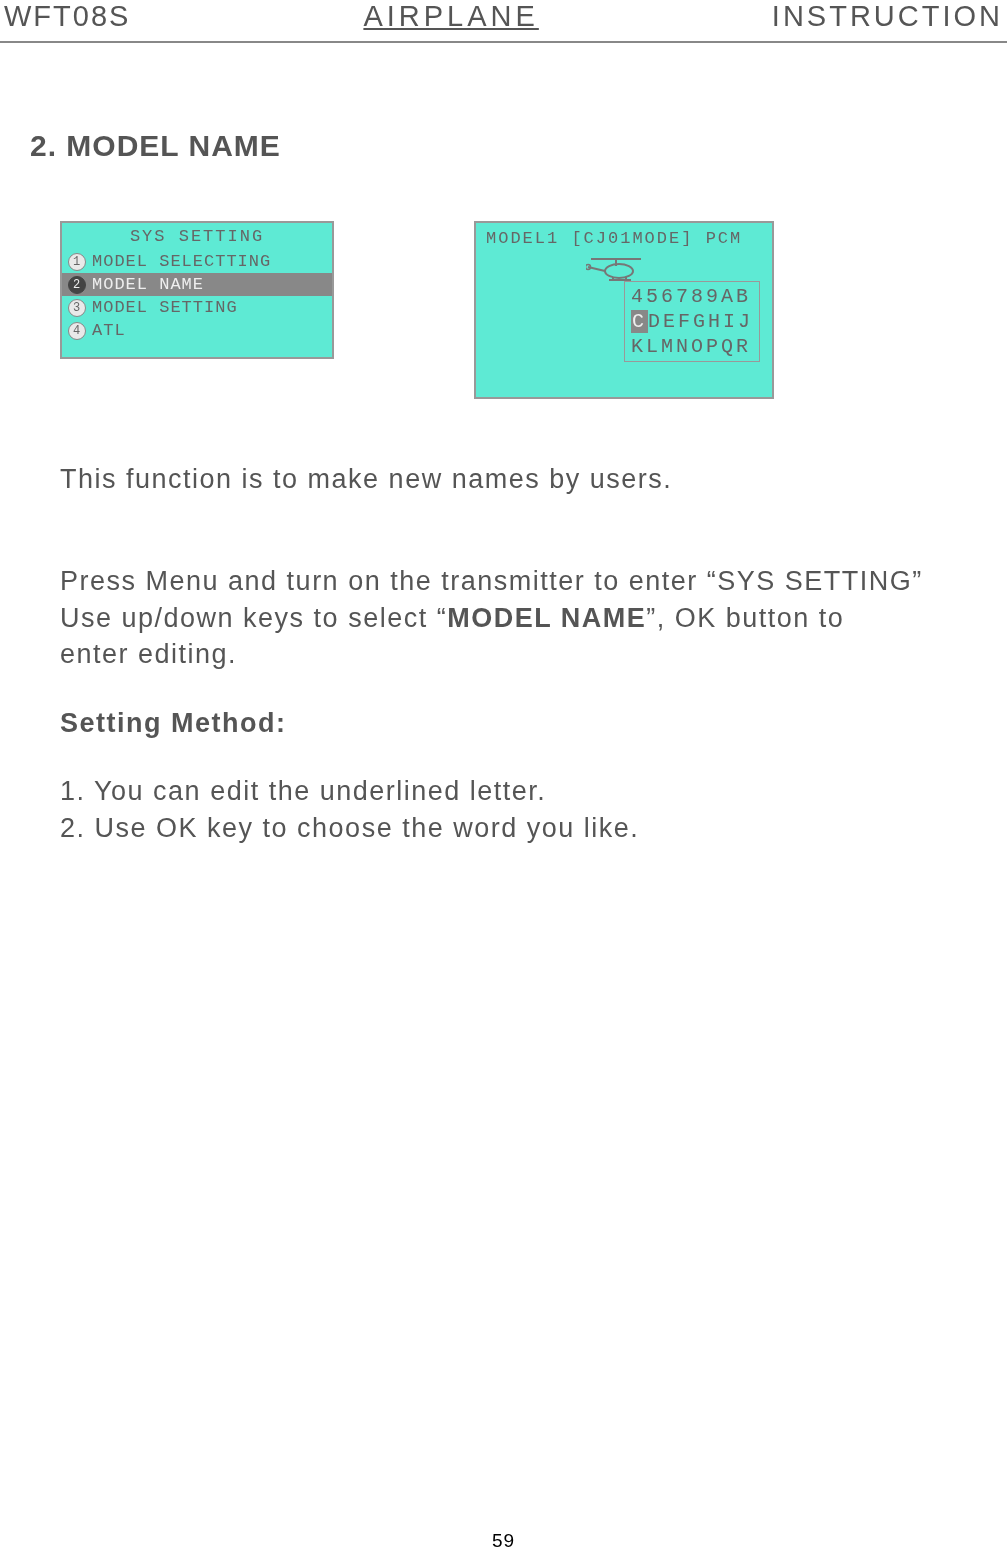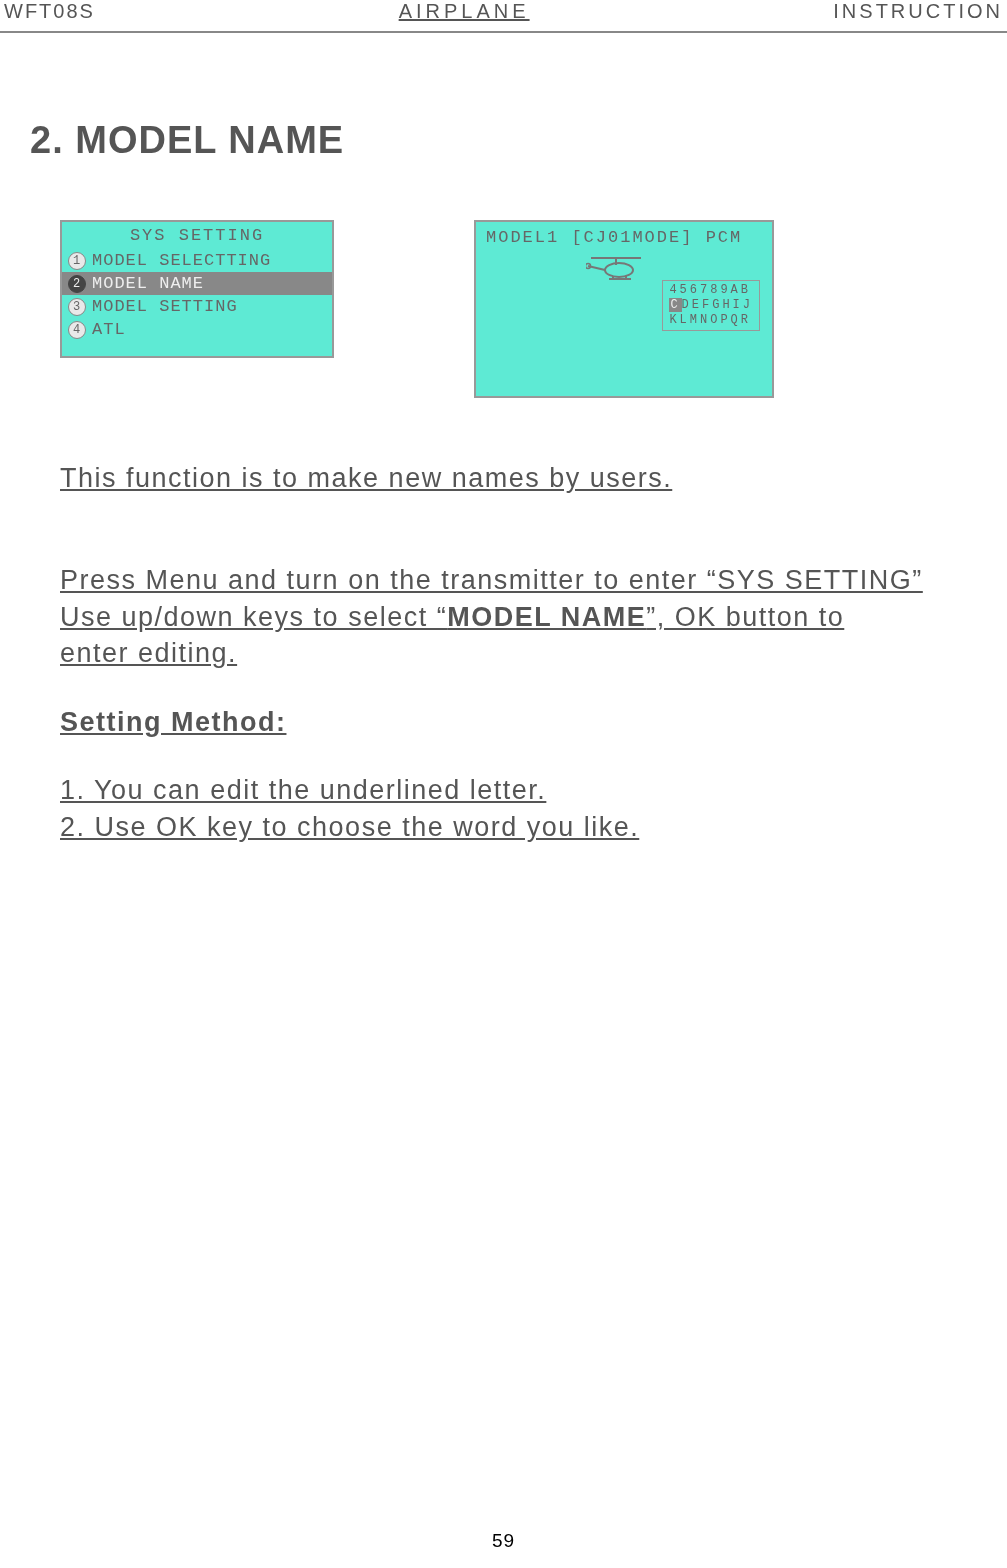--- a/index.html
+++ b/index.html
@@ -15,39 +15,39 @@
       color: #555;
       position: relative;
     }
     .header {
       display: flex;
       justify-content: space-between;
       align-items: baseline;
       padding: 0 4px 8px 4px;
       border-bottom: 2px solid #888;
       letter-spacing: 2px;
-      font-size: 20px;
+      font-size: 29px;
     }
     .header-left {
       font-weight: normal;
     }
     .header-center {
       font-weight: normal;
       letter-spacing: 4px;
       text-decoration: underline;
     }
     .header-right {
       font-weight: normal;
       letter-spacing: 3px;
     }
     .content {
       padding: 0 20px 0 30px;
     }
     .section-title {
-      font-size: 38px;
+      font-size: 30px;
       font-weight: bold;
       letter-spacing: 1px;
       margin-top: 86px;
       margin-bottom: 58px;
       color: #555;
     }
     .screens-row {
       display: flex;
       gap: 140px;
       margin-left: 30px;
@@ -119,36 +119,35 @@
       top: 30px;
       left: 110px;
       font-size: 26px;
     }
     .char-grid {
       position: absolute;
       right: 12px;
       top: 58px;
       border: 1.5px solid #999;
       padding: 2px 6px;
-      font-size: 12px;
+      font-size: 20px;
       letter-spacing: 3px;
       line-height: 1.25;
     }
     .char-grid .highlight {
       background: #888;
       color: #eee;
       padding: 0 1px;
     }
     .body-text {
       margin-left: 30px;
       font-size: 27px;
       letter-spacing: 1.5px;
       color: #555;
       line-height: 1.35;
-      text-decoration: underline;
     }
     .intro {
       margin-bottom: 66px;
     }
     .sub-heading {
       font-weight: bold;
       margin-bottom: 32px;
     }
     .method-text {
       margin-bottom: 32px;

